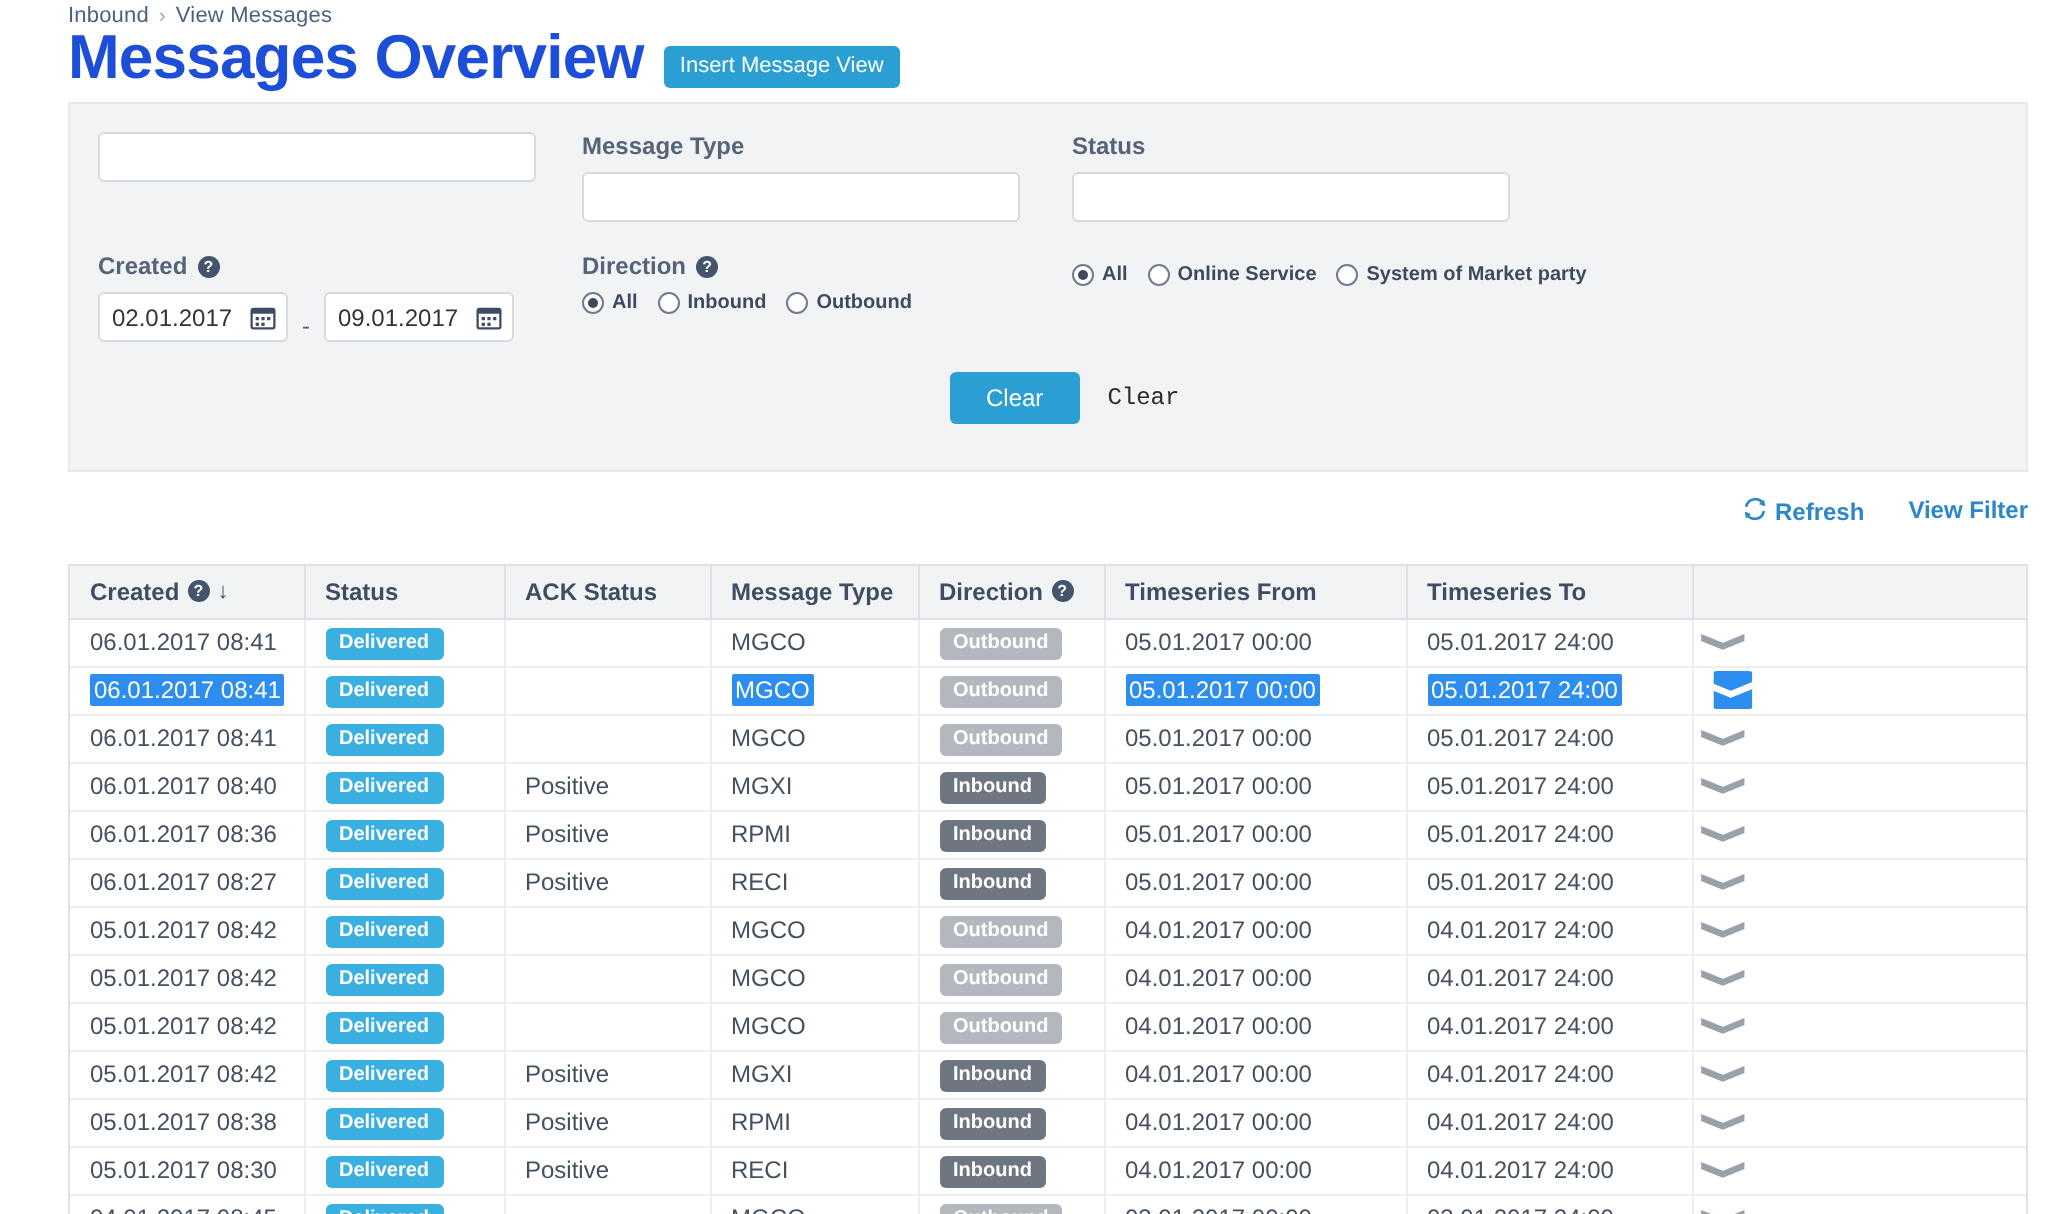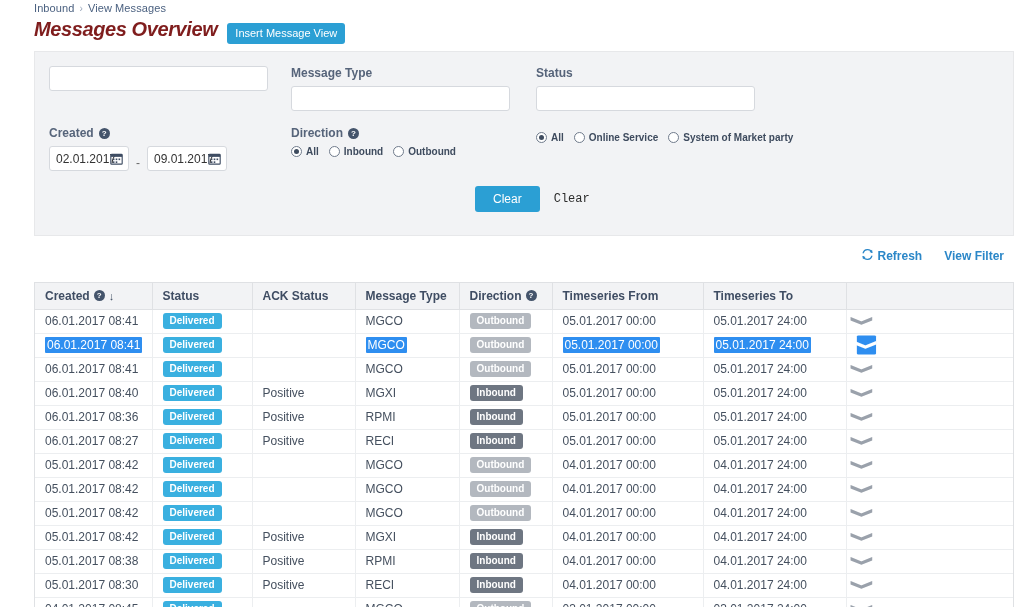--- a/index.html
+++ b/index.html
@@ -19,22 +19,22 @@
   }
   .breadcrumb a { color:#4b6180; text-decoration:none; }
   .breadcrumb .sep { color:#9aa7bb; margin: 0 5px; font-size: 10px; }
 
   
   .title-row {
     position: absolute; left: 34px; top: 13px;
     display: flex; align-items: center; gap: 10px;
   }
   .page-title {
-    font-size: 20px; font-weight: bold; color: #7f1d1d;
-    letter-spacing: -0.4px; line-height: 32px; font-style: italic;
+    font-size: 31px; font-weight: bold; color: #1d4ed8;
+    letter-spacing: -0.4px; line-height: 32px;
   }
   .btn-insert {
     background: #2b9fd4; color: #fff; border: none; border-radius: 3px;
     font-size: 11px; padding: 4px 8px 5px; cursor: pointer;
     font-family: "Liberation Sans", sans-serif; white-space: nowrap;
     position: relative; top: 4px;
   }
 
   
   .filter-panel {
@@ -57,21 +57,21 @@
     display:inline-flex; align-items:center; justify-content:center;
     width: 11px; height: 11px; border-radius: 50%;
     background: #44546b; color: #fff;
     font-size: 8px; font-weight: bold; line-height: 11px;
     font-family: "Liberation Sans", sans-serif;
   }
 
   
   .date-wrap { display: flex; align-items: center; }
   .date-box {
-    position: relative; width: 80px; height: 25px;
+    position: relative; width: 95px; height: 25px;
     border: 1px solid #d6d9de; background:#fff; border-radius: 3px;
     display:flex; align-items:center;
   }
   .date-box input {
     border: none; outline: none; background: transparent;
     width: 70px; height: 23px; font-size: 12px; color: #333;
     padding-left: 6px; font-family: "Liberation Sans", sans-serif;
   }
   .cal-btn {
     position:absolute; right: 3px; top: 3px;
@@ -104,22 +104,22 @@
     font-size: 12px; padding: 6px 18px; cursor:pointer;
     font-family:"Liberation Sans", sans-serif;
   }
   .btn-clear {
     background:transparent; border:none; color:#2b2b2b; font-size:12px;
     padding: 6px 10px; cursor:pointer; font-family:Liberation Mono, monospace;
   }
 
   
   .table-toolbar {
-    position:absolute; right: 20px; top: 248px;
-    display:flex; align-items:center; gap: 22px;
+    position:absolute; right: 10px; top: 248px;
+    display:flex; align-items:flex-start; gap: 22px;
   }
   .tbl-link {
     color:#2b87c8; font-size:12px; font-weight:bold; cursor:pointer;
     display:flex; align-items:center; gap:4px; text-decoration:none;
   }
 
   
   .tbl-wrap {
     position:absolute; left: 34px; top: 282px;
     width: 980px; height: 325px; overflow: hidden;

